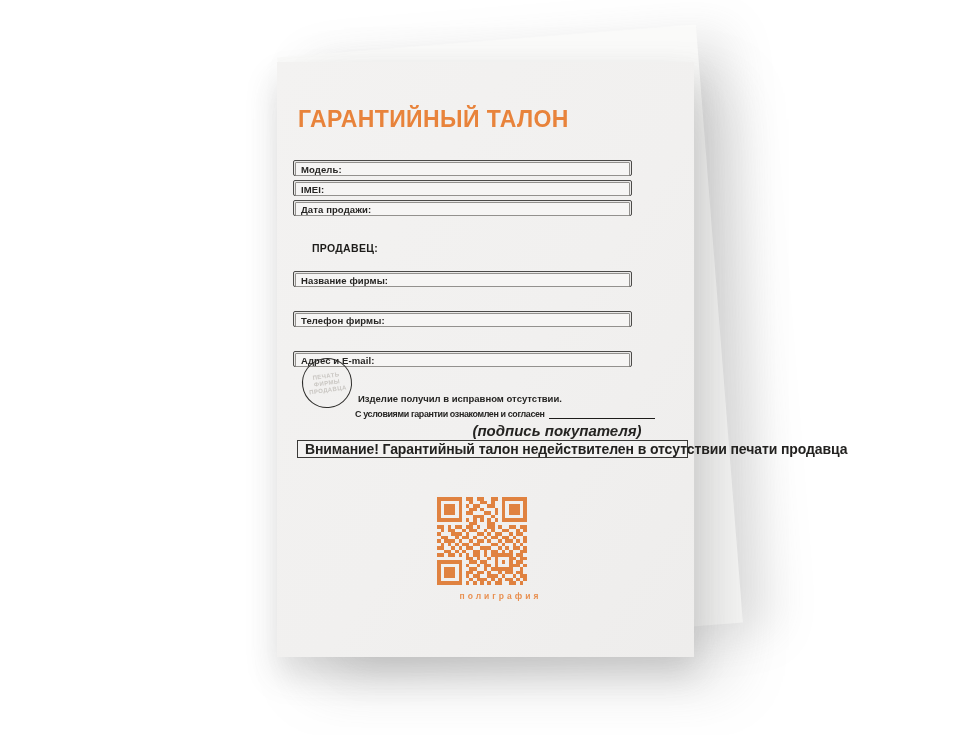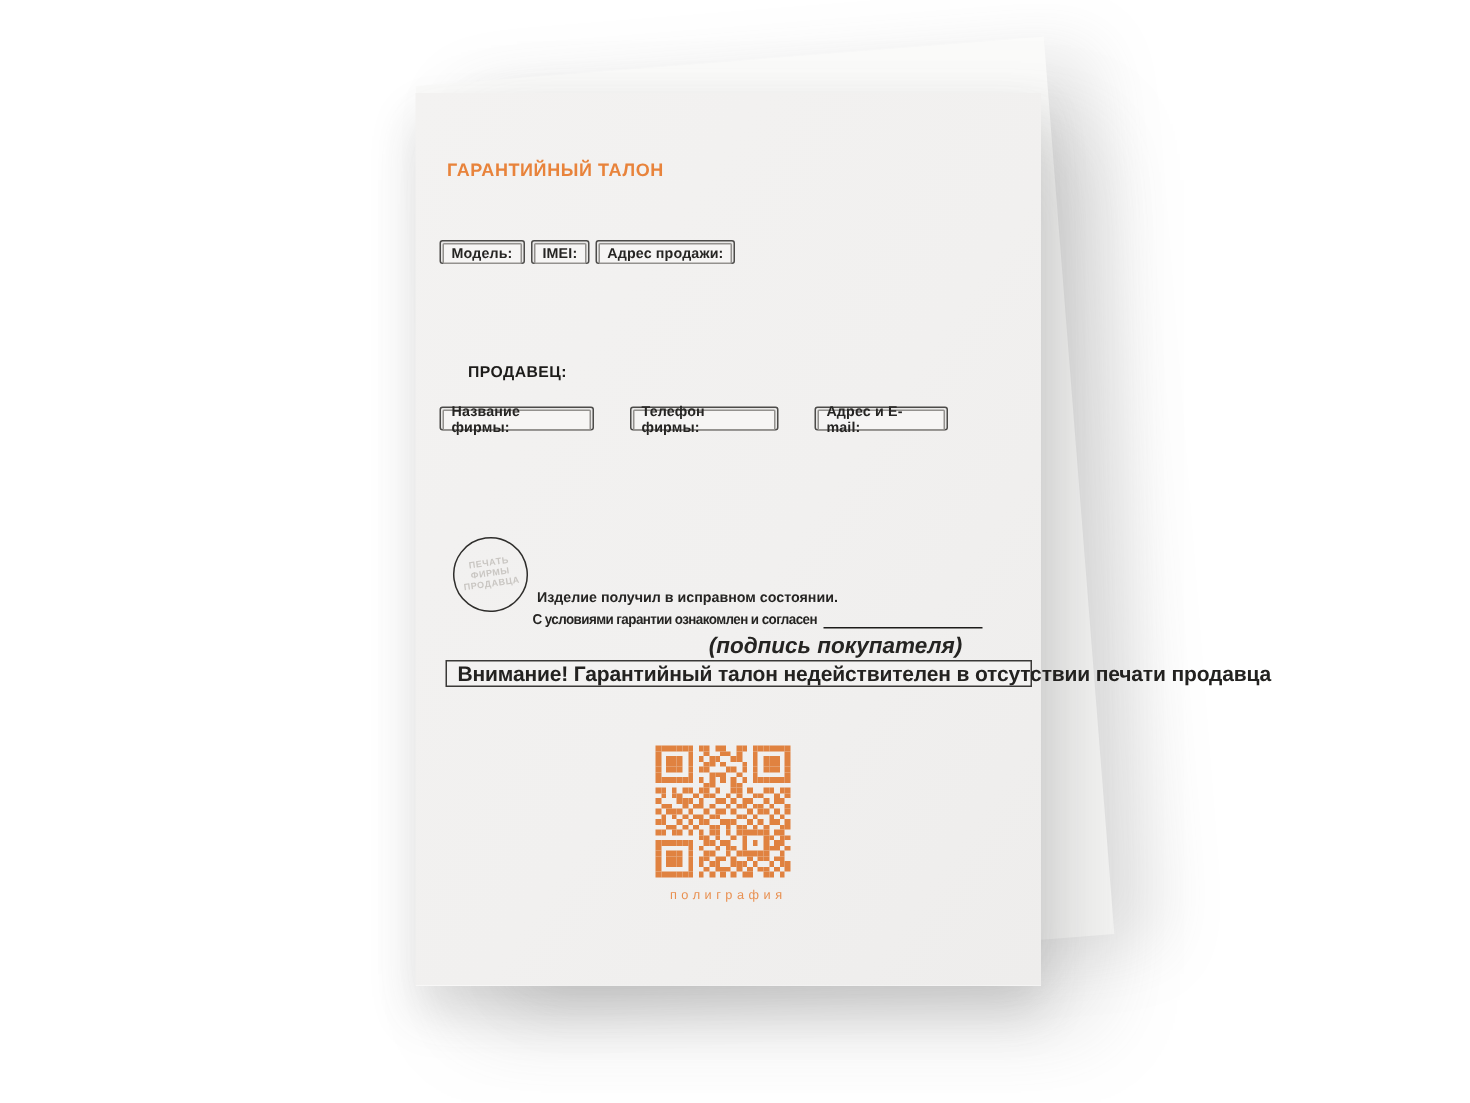--- a/index.html
+++ b/index.html
@@ -22,25 +22,25 @@
 
   .page {
     position: absolute; left: 277px; top: 62px;
     width: 417px; height: 595px;
     background: linear-gradient(125deg, #f3f2f1 0%, #f1f0ef 55%, #eeedec 100%);
     box-shadow: 35px 25px 55px rgba(120,120,120,0.22), 0 18px 30px rgba(80,80,80,0.18);
   }
 
   .doc-title {
     position: absolute; left: 21px; top: 44px;
-    font-size: 12px; font-weight: bold; letter-spacing: 0.4px;
+    font-size: 23px; font-weight: bold; letter-spacing: 0.4px;
     color: var(--accent, #E8833B);
   }
 
-  .fields-group { position: absolute; left: 16px; width: 339px; display: flex; flex-direction: row; gap: 4px; }
+  .fields-group { position: absolute; left: 16px; width: 339px; display: flex; flex-direction: column; gap: 4px; }
   .group-product { top: 98px; }
   .group-seller  { top: 209px; gap: 24px; }
 
   .field {
     border: 1px solid #4c4b49; border-radius: 2px;
     background: #e9e8e7; padding: 1px; height: 12px;
   }
   .field-inner {
     border: 1px solid #93918e; border-radius: 1px;
     background: #f6f5f4; height: 100%;
@@ -89,22 +89,22 @@
   .warning-text { font-size: 14px; font-weight: bold; color: #232220; letter-spacing: -0.1px; white-space: nowrap; }
 
   .qr {
     position: absolute; left: 160px; top: 435px;
     width: 90px; height: 88px;
     display: grid; grid-template-columns: repeat(25, 1fr); grid-template-rows: repeat(25, 1fr);
   }
   .qr div.on { background: var(--qr, #E08240); }
 
   .footer-tagline {
-    position: absolute; left: 0; top: 529px; width: 100%;
-    text-align: center; font-size: 8.5px; font-weight: normal;
+    position: absolute; left: 15px; top: 529px; width: 100%;
+    text-align: center; font-size: 8.5px; font-weight: bold;
     letter-spacing: 3px; color: var(--accent, #E8833B); opacity: 0.88;
   }
   .footer-brand {
     position: absolute; left: 0; top: 541px; width: 100%;
     text-align: center; font-size: 27px; font-weight: bold;
     letter-spacing: 1.5px; color: var(--accent, #E8833B);
   }
 </style>
 </head>
 <body>
@@ -122,21 +122,21 @@
           <span class="field-label">Модель:</span>
         </div>
       </div>
       <div class="field">
         <div class="field-inner">
           <span class="field-label">IMEI:</span>
         </div>
       </div>
       <div class="field">
         <div class="field-inner">
-          <span class="field-label">Адрес продажи:</span>
+          <span class="field-label">Дата продажи:</span>
         </div>
       </div>
     </div>
 
     <div class="seller-heading">ПРОДАВЕЦ:</div>
 
     <div class="fields-group group-seller">
       <div class="field">
         <div class="field-inner">
           <span class="field-label">Название фирмы:</span>
@@ -153,21 +153,21 @@
         </div>
       </div>
     </div>
 
     <div class="stamp-circle">
       <span class="stamp-line">ПЕЧАТЬ</span>
       <span class="stamp-line">ФИРМЫ</span>
       <span class="stamp-line">ПРОДАВЦА</span>
     </div>
 
-    <div class="receipt-line1">Изделие получил в исправном состоянии.</div>
+    <div class="receipt-line1">Изделие получил в исправном отсутствии.</div>
 
     <div class="receipt-line2">
       <span class="receipt-line2-text">С условиями гарантии ознакомлен и согласен</span>
       <span class="signature-line"></span>
     </div>
 
     <div class="signature-caption">(подпись покупателя)</div>
 
     <div class="warning-box">
       <span class="warning-text">Внимание! Гарантийный талон недействителен в отсутствии печати продавца</span>

